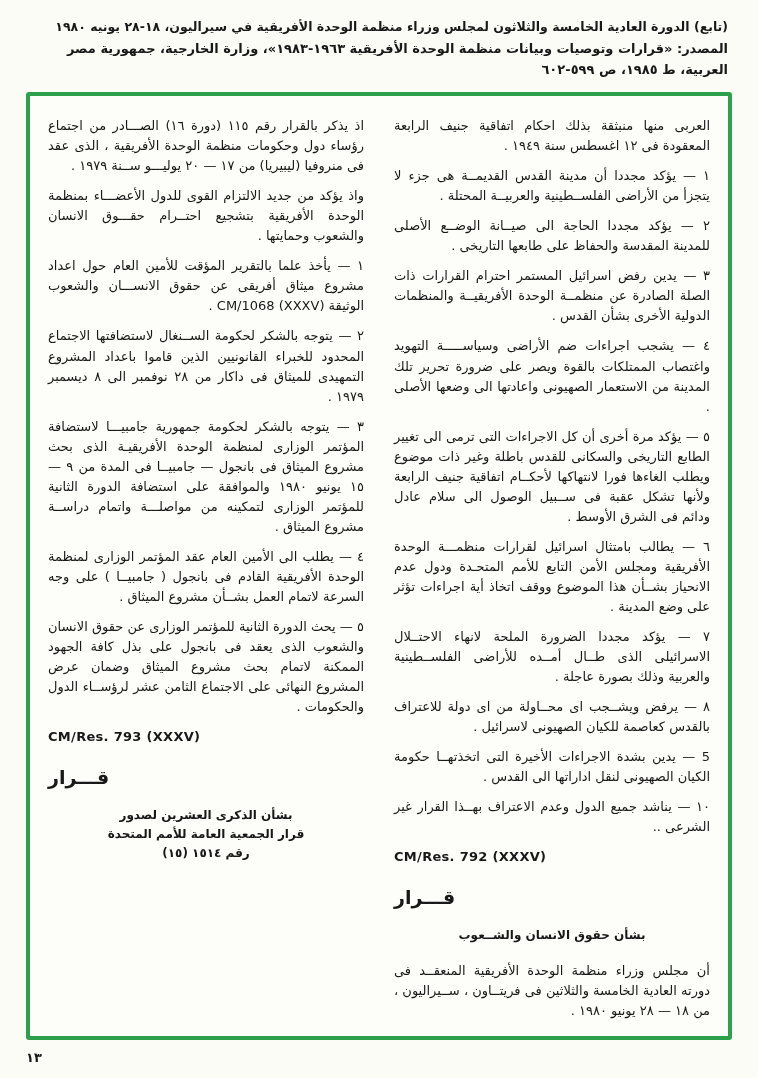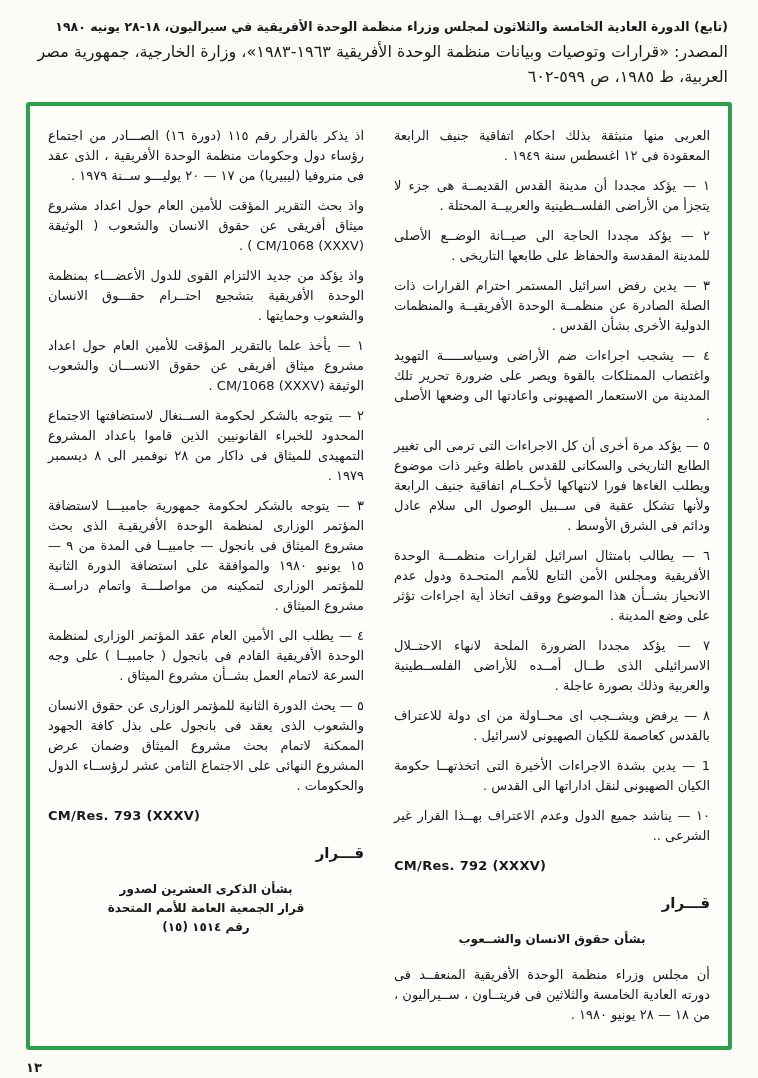--- a/index.html
+++ b/index.html
@@ -22,22 +22,22 @@
     direction: rtl;
     text-align: right;
     padding: 2px 4px 0 4px;
   }
   .header .h1 {
     font-size: 12.5px;
     font-weight: bold;
     line-height: 1.5;
   }
   .header .h2 {
-    font-size: 16px;
-    font-weight: normal;
+    font-size: 13px;
+    font-weight: bold;
     line-height: 1.6;
     margin-top: 2px;
   }
   .frame {
     margin-top: 12px;
     border: 4px solid #2ca04a;
     border-radius: 3px;
     height: 948px;
     padding: 20px 18px 12px 18px;
     background: #fdfdf9;
@@ -62,23 +62,23 @@
   }
   .block.res-label {
     direction: ltr;
     text-align: left;
     font-weight: 600;
     font-size: 13px;
     margin: 7px 0 16px 0;
     letter-spacing: 0.3px;
   }
   .block.title {
-    text-align: right;
+    text-align: left;
     font-weight: bold;
-    font-size: 15px;
+    font-size: 19px;
     margin: 6px 0 14px 0;
   }
   .block.subtitle {
     text-align: center;
     font-weight: bold;
     font-size: 12px;
     white-space: pre-line;
     line-height: 1.6;
     margin: 0 0 16px 0;
   }
@@ -105,30 +105,29 @@
       <div class="col" id="col-right">
           <div class="block para">العربى منها منبثقة بذلك احكام اتفاقية جنيف الرابعة المعقودة فى ١٢ اغسطس سنة ١٩٤٩ .</div>
           <div class="block para">١ — يؤكد مجددا أن مدينة القدس القديمــة هى جزء لا يتجزأ من الأراضى الفلســطينية والعربيــة المحتلة .</div>
           <div class="block para">٢ — يؤكد مجددا الحاجة الى صيــانة الوضــع الأصلى للمدينة المقدسة والحفاظ على طابعها التاريخى .</div>
           <div class="block para">٣ — يدين رفض اسرائيل المستمر احترام القرارات ذات الصلة الصادرة عن منظمــة الوحدة الأفريقيــة والمنظمات الدولية الأخرى بشأن القدس .</div>
           <div class="block para">٤ — يشجب اجراءات ضم الأراضى وسياســـــة التهويد واغتصاب الممتلكات بالقوة ويصر على ضرورة تحرير تلك المدينة من الاستعمار الصهيونى واعادتها الى وضعها الأصلى .</div>
           <div class="block para">٥ — يؤكد مرة أخرى أن كل الاجراءات التى ترمى الى تغيير الطابع التاريخى والسكانى للقدس باطلة وغير ذات موضوع ويطلب الغاءها فورا لانتهاكها لأحكــام اتفاقية جنيف الرابعة ولأنها تشكل عقبة فى ســبيل الوصول الى سلام عادل ودائم فى الشرق الأوسط .</div>
           <div class="block para">٦ — يطالب بامتثال اسرائيل لقرارات منظمـــة الوحدة الأفريقية ومجلس الأمن التابع للأمم المتحـدة ودول عدم الانحياز بشــأن هذا الموضوع ووقف اتخاذ أية اجراءات تؤثر على وضع المدينة .</div>
           <div class="block para">٧ — يؤكد مجددا الضرورة الملحة لانهاء الاحتــلال الاسرائيلى الذى طــال أمــده للأراضى الفلســطينية والعربية وذلك بصورة عاجلة .</div>
           <div class="block para">٨ — يرفض ويشــجب اى محــاولة من اى دولة للاعتراف بالقدس كعاصمة للكيان الصهيونى لاسرائيل .</div>
-          <div class="block para">1 — يدين بشدة الاجراءات الأخيرة التى اتخذتهــا حكومة الكيان الصهيونى لنقل اداراتها الى القدس .</div>
+          <div class="block para">5 — يدين بشدة الاجراءات الأخيرة التى اتخذتهــا حكومة الكيان الصهيونى لنقل اداراتها الى القدس .</div>
           <div class="block para">١٠ — يناشد جميع الدول وعدم الاعتراف بهــذا القرار غير الشرعى ..</div>
           <div class="block res-label">CM/Res. 792 (XXXV)</div>
           <div class="block title">قـــرار</div>
           <div class="block subtitle">بشأن حقوق الانسان والشــعوب</div>
           <div class="block para">أن مجلس وزراء منظمة الوحدة الأفريقية المنعقــد فى دورته العادية الخامسة والثلاثين فى فريتــاون ، ســيراليون ، من ١٨ — ٢٨ يونيو ١٩٨٠ .</div>
         </div>
       <div class="col" id="col-left">
           <div class="block para">اذ يذكر بالقرار رقم ١١٥ (دورة ١٦) الصـــادر من اجتماع رؤساء دول وحكومات منظمة الوحدة الأفريقية ، الذى عقد فى منروفيا (ليبيريا) من ١٧ — ٢٠ يوليـــو ســنة ١٩٧٩ .</div>
-          <div class="block para">واذ بحث التقرير المؤقت للأمين العام حول اعداد مشروع ميثاق أفريقى عن حقوق الانسان والشعوب ( الوثيقة CM/1068 (XXXV) ) .</div>
           <div class="block para">واذ يؤكد من جديد الالتزام القوى للدول الأعضـــاء بمنظمة الوحدة الأفريقية بتشجيع احتــرام حقـــوق الانسان والشعوب وحمايتها .</div>
           <div class="block para">١ — يأخذ علما بالتقرير المؤقت للأمين العام حول اعداد مشروع ميثاق أفريقى عن حقوق الانســـان والشعوب الوثيقة CM/1068 (XXXV) .</div>
           <div class="block para">٢ — يتوجه بالشكر لحكومة الســنغال لاستضافتها الاجتماع المحدود للخبراء القانونيين الذين قاموا باعداد المشروع التمهيدى للميثاق فى داكار من ٢٨ نوفمبر الى ٨ ديسمبر ١٩٧٩ .</div>
           <div class="block para">٣ — يتوجه بالشكر لحكومة جمهورية جامبيـــا لاستضافة المؤتمر الوزارى لمنظمة الوحدة الأفريقيـة الذى بحث مشروع الميثاق فى بانجول — جامبيــا فى المدة من ٩ — ١٥ يونيو ١٩٨٠ والموافقة على استضافة الدورة الثانية للمؤتمر الوزارى لتمكينه من مواصلـــة واتمام دراســة مشروع الميثاق .</div>
           <div class="block para">٤ — يطلب الى الأمين العام عقد المؤتمر الوزارى لمنظمة الوحدة الأفريقية القادم فى بانجول ( جامبيــا ) على وجه السرعة لاتمام العمل بشــأن مشروع الميثاق .</div>
           <div class="block para">٥ — يحث الدورة الثانية للمؤتمر الوزارى عن حقوق الانسان والشعوب الذى يعقد فى بانجول على بذل كافة الجهود الممكنة لاتمام بحث مشروع الميثاق وضمان عرض المشروع النهائى على الاجتماع الثامن عشر لرؤســاء الدول والحكومات .</div>
           <div class="block res-label">CM/Res. 793 (XXXV)</div>
           <div class="block title">قـــرار</div>
           <div class="block subtitle">بشأن الذكرى العشرين لصدور
 قرار الجمعية العامة للأمم المتحدة

